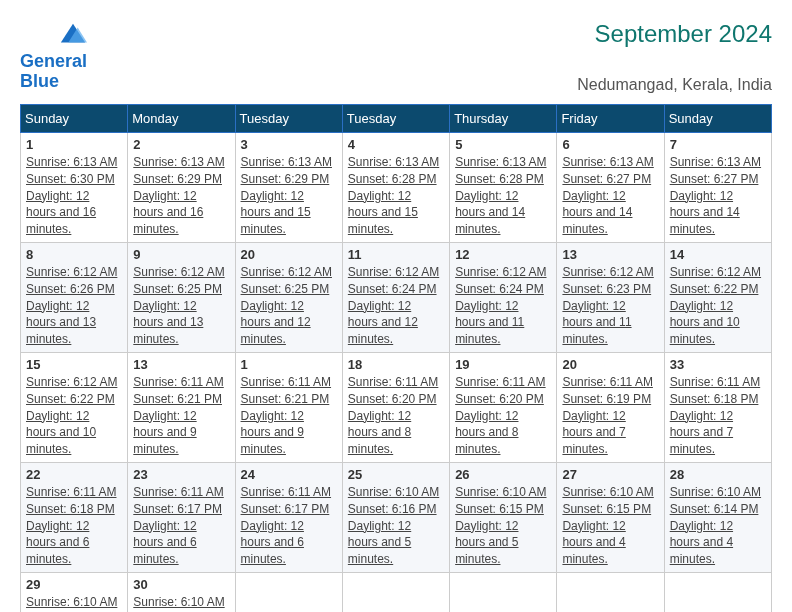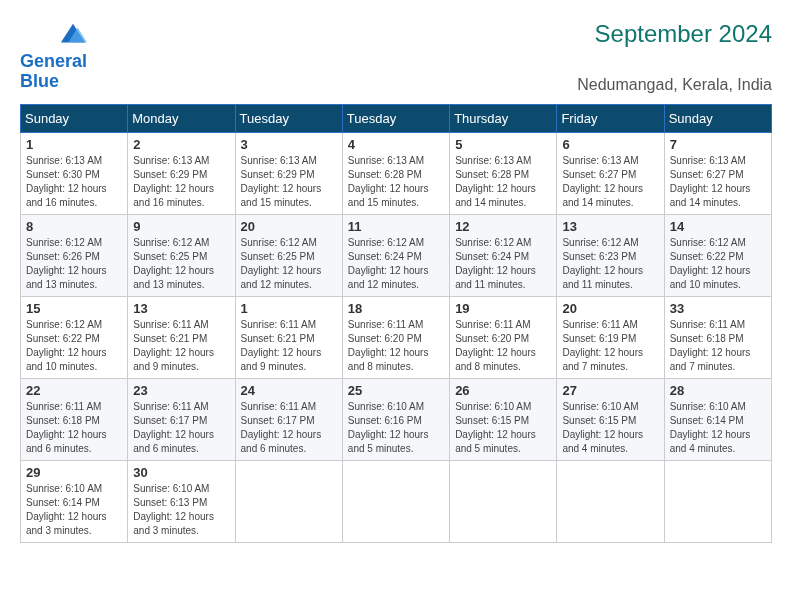--- a/index.html
+++ b/index.html
@@ -73,23 +73,24 @@
       background: #f5f7fa;
     }
     .day-num {
       font-size: 13px;
       font-weight: bold;
       color: #333;
       display: block;
       margin-bottom: 2px;
     }
     .day-info {
-      font-size: 10px;
+      font-size: 12px;
       color: #444;
       line-height: 1.4;
+      text-decoration: underline;
     }
     td.empty {
       background: #fff !important;
     }
   </style>
 </head>
 <body>
 
 <div class="header">
   <div class="logo">

